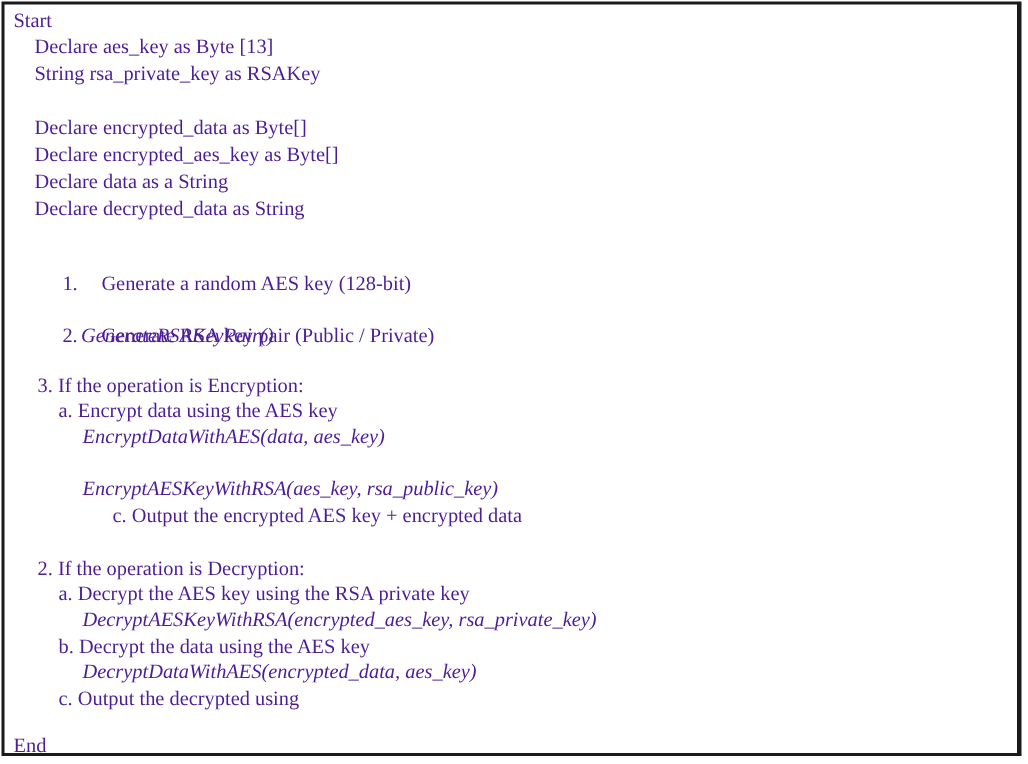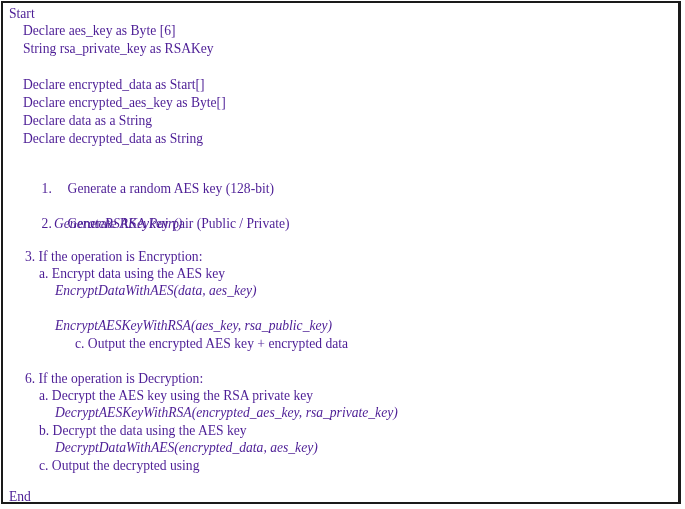--- a/index.html
+++ b/index.html
@@ -24,42 +24,42 @@
     .it { font-style: italic; }
     .num { display: inline-block; width: 26px; }
   </style>
 </head>
 <body>
 
 <div class="box">
 
   <div class="line" style="left:6px; top:2px;">Start</div>
 
-  <div class="line" style="left:20px; top:19px;">Declare aes_key as Byte [6]</div>
+  <div class="line" style="left:20px; top:19px;">Declare aes_key as Byte [13]</div>
   <div class="line" style="left:20px; top:37px;">String rsa_private_key as RSAKey</div>
-  <div class="line" style="left:20px; top:73px;">Declare encrypted_data as Start[]</div>
+  <div class="line" style="left:20px; top:73px;">Declare encrypted_data as Byte[]</div>
   <div class="line" style="left:20px; top:91px;">Declare encrypted_aes_key as Byte[]</div>
   <div class="line" style="left:20px; top:109px;">Declare data as a String</div>
   <div class="line" style="left:20px; top:127px;">Declare decrypted_data as String</div>
 
   <div class="line" style="left:25px; top:160px;">
     <span class="num">1.</span><span>Generate a random AES key (128-bit)</span>
   </div>
   <div class="line" style="left:25px; top:195px;">
     <span class="num">2.</span><span>Generate RSA key pair (Public / Private)</span>
   </div>
   <div class="line it" style="left:51px; top:212px;">GenerateRSAKeyPair()</div>
 
   <div class="line" style="left:22px; top:245px;">3. If the operation is Encryption:</div>
   <div class="line" style="left:36px; top:262px;">a. Encrypt data using the AES key</div>
   <div class="line it" style="left:52px; top:279px;">EncryptDataWithAES(data, aes_key)</div>
   <div class="line it" style="left:52px; top:314px;">EncryptAESKeyWithRSA(aes_key, rsa_public_key)</div>
   <div class="line" style="left:36px; top:332px;margin-left:36px;">c. Output the encrypted AES key + encrypted data</div>
 
-  <div class="line" style="left:22px; top:367px;">6. If the operation is Decryption:</div>
+  <div class="line" style="left:22px; top:367px;">2. If the operation is Decryption:</div>
   <div class="line" style="left:36px; top:384px;">a. Decrypt the AES key using the RSA private key</div>
   <div class="line it" style="left:52px; top:401px;">DecryptAESKeyWithRSA(encrypted_aes_key, rsa_private_key)</div>
   <div class="line" style="left:36px; top:419px;">b. Decrypt the data using the AES key</div>
   <div class="line it" style="left:52px; top:436px;">DecryptDataWithAES(encrypted_data, aes_key)</div>
   <div class="line" style="left:36px; top:454px;">c. Output the decrypted using</div>
 
   <div class="line" style="left:6px; top:485px;">End</div>
 </div>
 
 </body></html>

